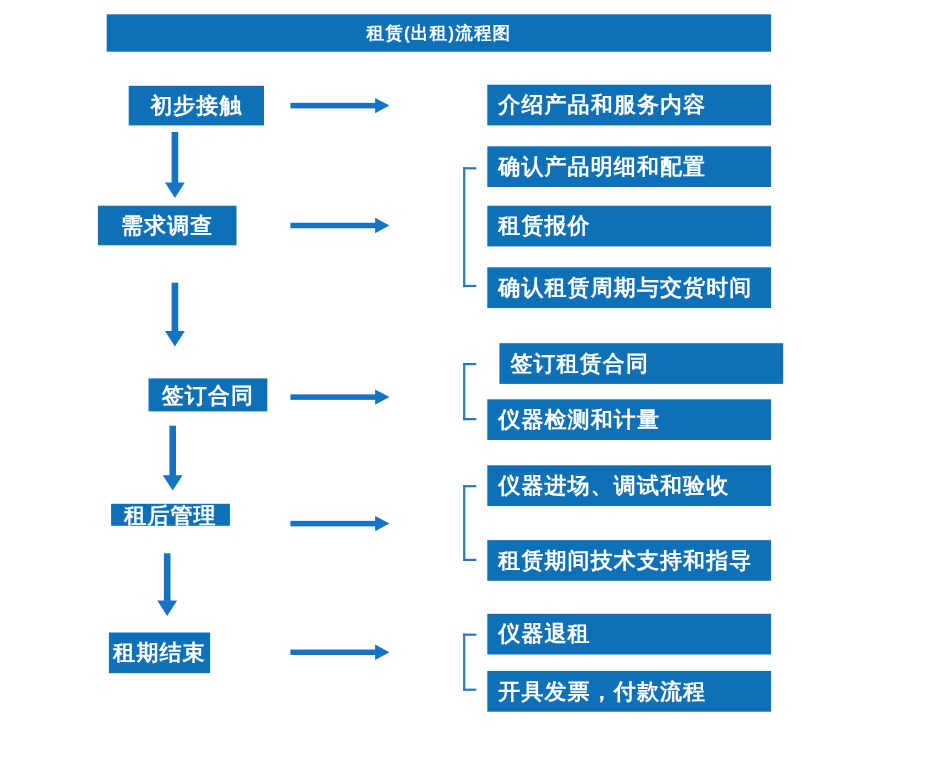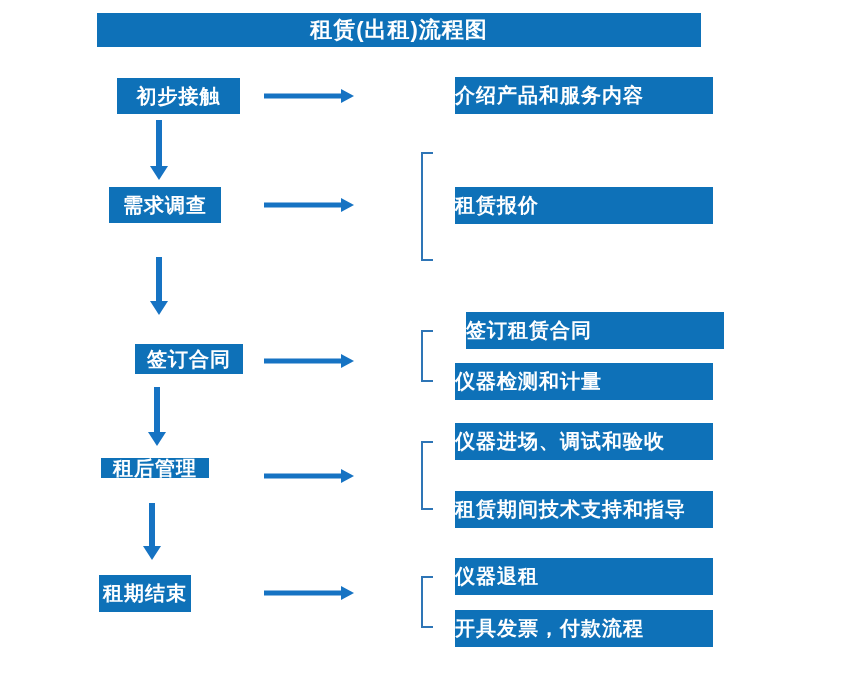--- a/index.html
+++ b/index.html
@@ -14,45 +14,45 @@
     height: 688px;
     background: #ffffff;
     overflow: hidden;
   }
   .title-bar {
     position: absolute;
     left: 97px; top: 13px;
     width: 604px; height: 34px;
     background: #0e71b8;
     color: #ffffff;
-    font-size: 22px;
+    font-size: 16px;
     font-weight: bold;
     letter-spacing: 1px;
     display: flex;
     align-items: center;
     justify-content: center;
   }
   .box {
     position: absolute;
     background: #0e71b8;
     color: #ffffff;
     font-size: 20px;
     font-weight: bold;
     letter-spacing: 1px;
     display: flex;
     align-items: center;
     white-space: nowrap;
     overflow: hidden;
   }
   .left-box { justify-content: center; }
   .right-box {
-    left: 455px;
+    left: 443px;
     width: 258px;
     height: 37px;
-    padding-left: 0;
+    padding-left: 10px;
     box-sizing: border-box;
     justify-content: flex-start;
   }
   
   .harrow { position: absolute; width: 90px; height: 14px; }
   .harrow .shaft {
     position: absolute; left: 0; top: 50%;
     transform: translateY(-50%);
     height: 5px; width: calc(100% - 12px);
     background: #1673c3;
@@ -95,27 +95,29 @@
 </head>
 <body>
 
 <div class="canvas">
 
   <div class="title-bar">
     <span>租赁(出租)流程图</span>
   </div>
 
   <div class="box left-box" style="left:103px;top:78px;width:123px;height:36px;margin-left:14px;">初步接触</div>
-  <div class="box left-box" style="left:109px;top:187px;width:112px;height:36px;">需求调查</div>
+  <div class="box left-box" style="left:89px;top:187px;width:126px;height:36px;">需求调查</div>
   <div class="box left-box" style="left:103px;top:344px;width:108px;height:30px;margin-left:32px;">签订合同</div>
   <div class="box left-box" style="left:101px;top:458px;width:108px;height:20px;">租后管理</div>
   <div class="box left-box" style="left:99px;top:575px;width:92px;height:37px;">租期结束</div>
 
   <div class="box right-box" style="top:77px;">介绍产品和服务内容</div>
+  <div class="box right-box" style="top:133px;">确认产品明细和配置</div>
   <div class="box right-box" style="top:187px;">租赁报价</div>
+  <div class="box right-box" style="top:243px;">确认租赁周期与交货时间</div>
   <div class="box right-box" style="top:312px;margin-left:11px;">签订租赁合同</div>
   <div class="box right-box" style="top:363px;">仪器检测和计量</div>
   <div class="box right-box" style="top:423px;">仪器进场、调试和验收</div>
   <div class="box right-box" style="top:491px;">租赁期间技术支持和指导</div>
   <div class="box right-box" style="top:558px;">仪器退租</div>
   <div class="box right-box" style="top:610px;">开具发票，付款流程</div>
 
   <div class="harrow" style="left:264px;top:89px;">
     <div class="shaft"></div>
     <div class="head"></div>

